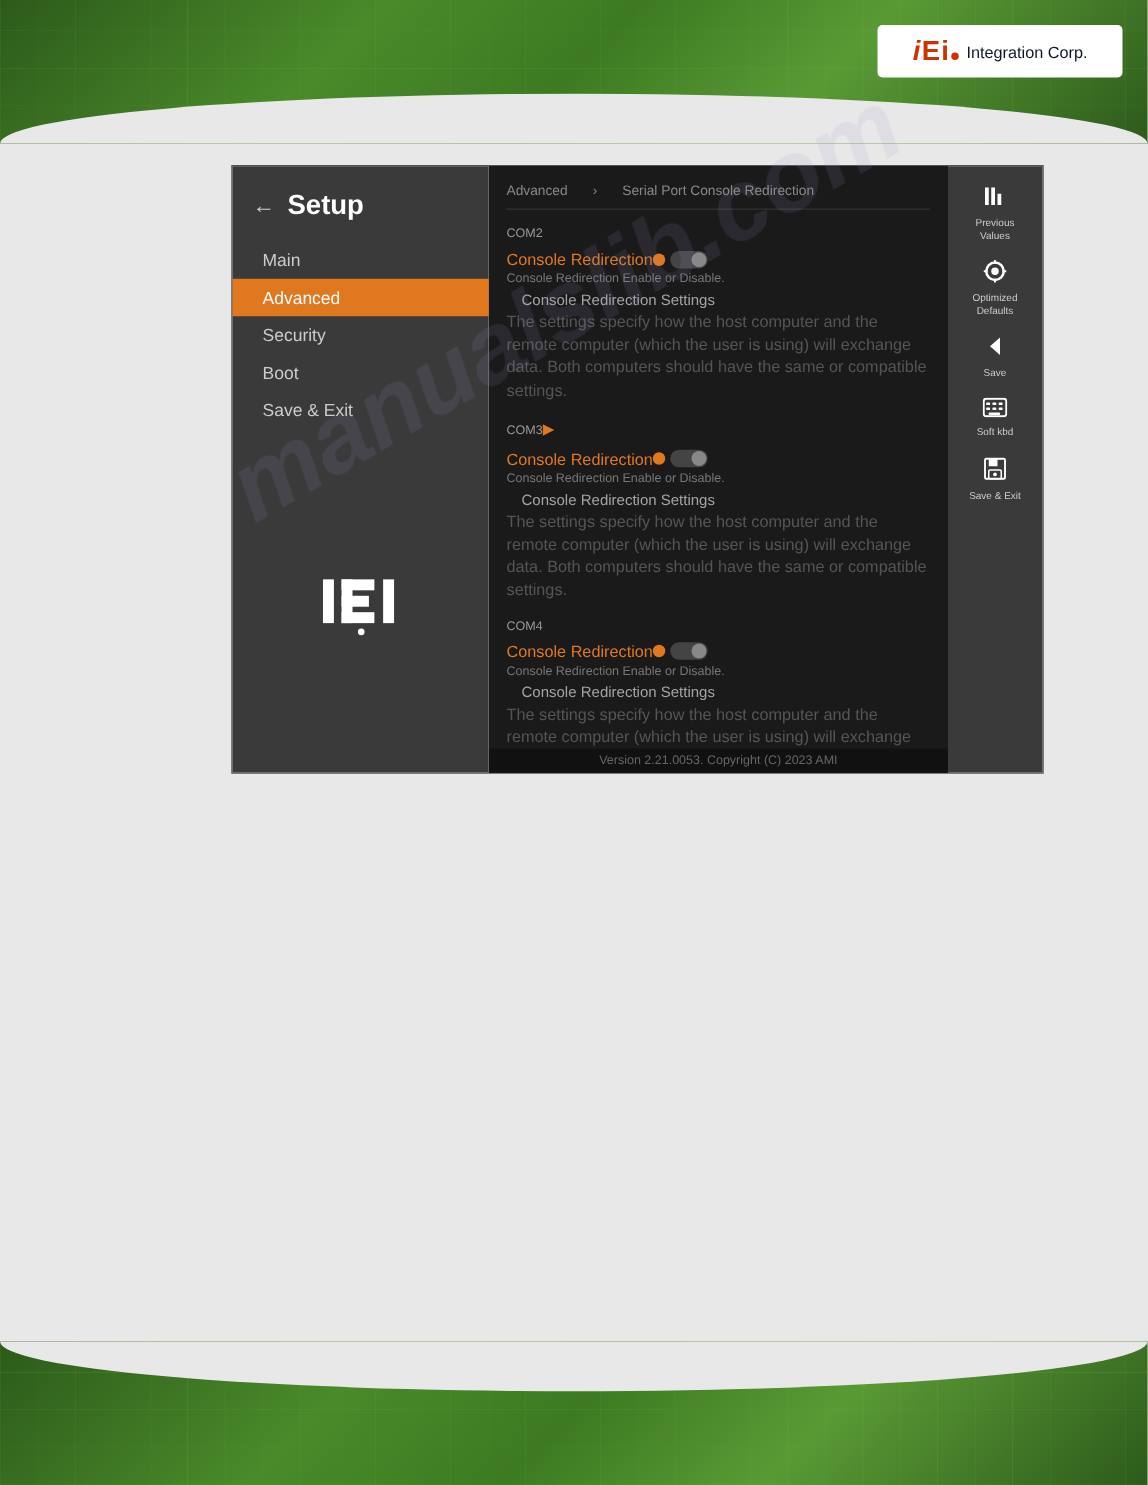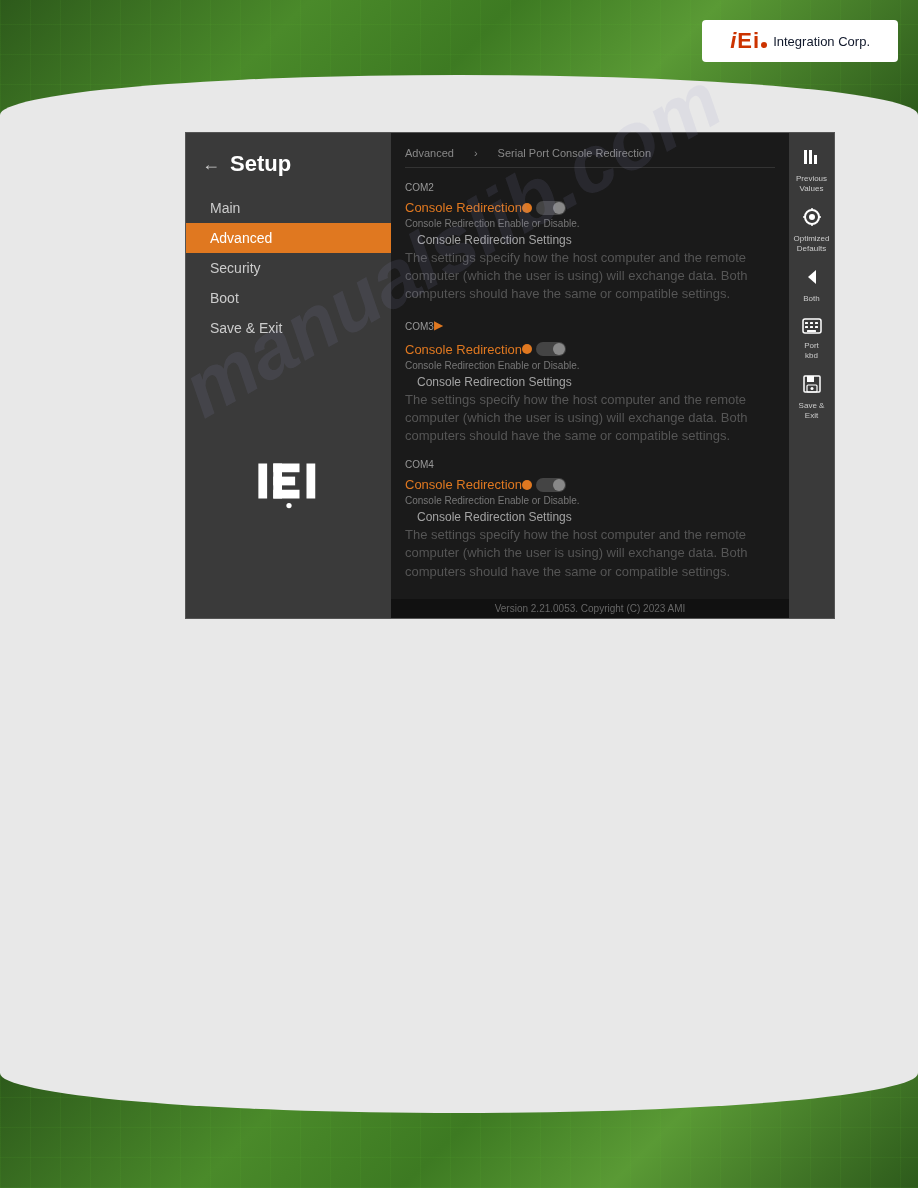--- a/index.html
+++ b/index.html
@@ -239,21 +239,21 @@
       margin-bottom: 6px;
     }
 
     .com-arrow {
       color: #e07820;
       font-size: 12px;
     }
 
     
     .right-panel {
-      width: 45px;
+      width: 76px;
       background: #3a3a3a;
       display: flex;
       flex-direction: column;
       align-items: center;
       padding: 8px 4px;
       gap: 2px;
       flex-shrink: 0;
     }
     .right-btn {
       display: flex;
@@ -452,36 +452,36 @@
         </svg>
       </div>
       <span class="right-btn-label">Optimized<br>Defaults</span>
     </div>
     <div class="right-btn">
       <div class="right-btn-icon">
         <svg width="20" height="20" viewBox="0 0 20 20">
           <polygon points="14,3 6,10 14,17" fill="white"></polygon>
         </svg>
       </div>
-      <span class="right-btn-label">Both</span>
+      <span class="right-btn-label">Save</span>
     </div>
     <div class="right-btn">
       <div class="right-btn-icon">
         <svg width="20" height="16" viewBox="0 0 20 16">
           <rect x="1" y="1" width="18" height="14" rx="2" fill="none" stroke="white" stroke-width="1.5"></rect>
           <rect x="3" y="4" width="3" height="2" rx="0.5" fill="white"></rect>
           <rect x="8" y="4" width="3" height="2" rx="0.5" fill="white"></rect>
           <rect x="13" y="4" width="3" height="2" rx="0.5" fill="white"></rect>
           <rect x="3" y="8" width="3" height="2" rx="0.5" fill="white"></rect>
           <rect x="8" y="8" width="3" height="2" rx="0.5" fill="white"></rect>
           <rect x="13" y="8" width="3" height="2" rx="0.5" fill="white"></rect>
           <rect x="5" y="12" width="9" height="2" rx="0.5" fill="white"></rect>
         </svg>
       </div>
-      <span class="right-btn-label">Port kbd</span>
+      <span class="right-btn-label">Soft kbd</span>
     </div>
     <div class="right-btn">
       <div class="right-btn-icon">
         <svg width="20" height="20" viewBox="0 0 20 20">
           <rect x="2" y="2" width="16" height="16" rx="1" fill="none" stroke="white" stroke-width="1.5"></rect>
           <rect x="5" y="2" width="7" height="6" fill="white"></rect>
           <rect x="5" y="11" width="10" height="7" rx="1" fill="none" stroke="white" stroke-width="1.2"></rect>
           <circle cx="10" cy="14.5" r="1.5" fill="white"></circle>
         </svg>
       </div>

